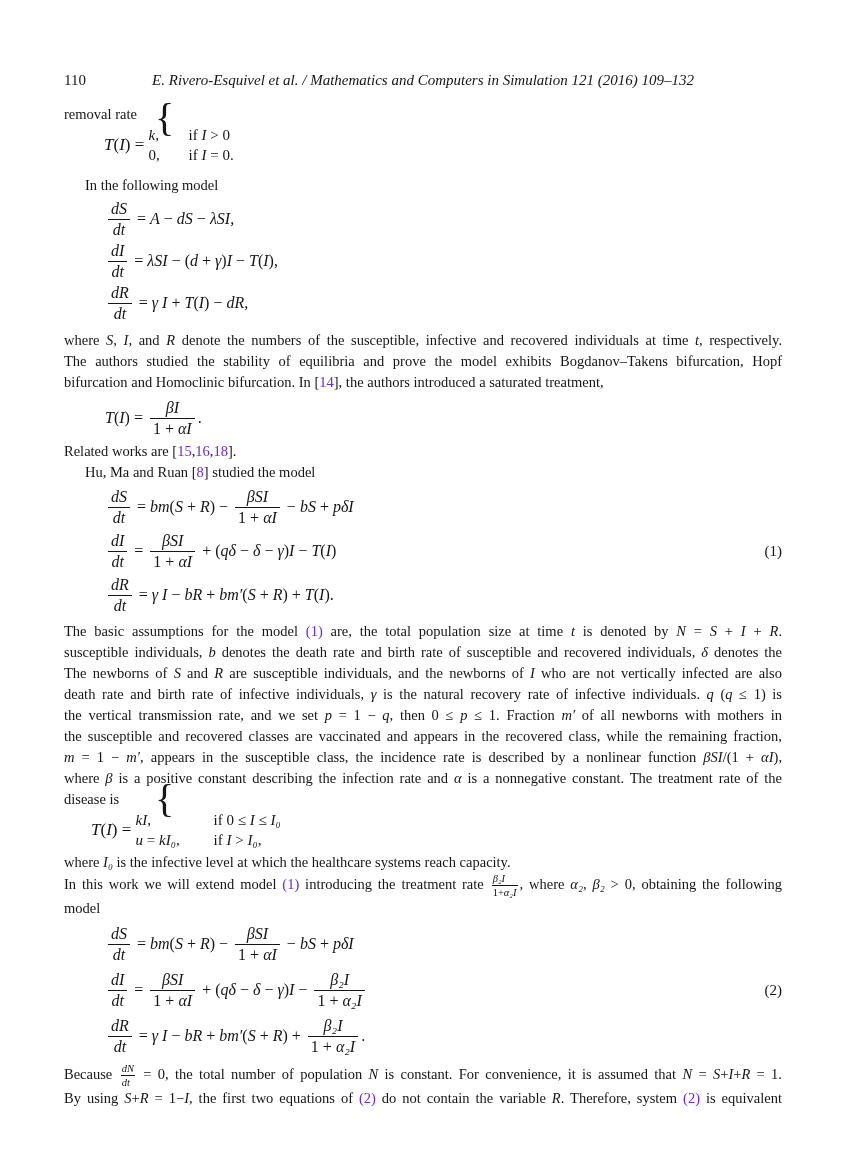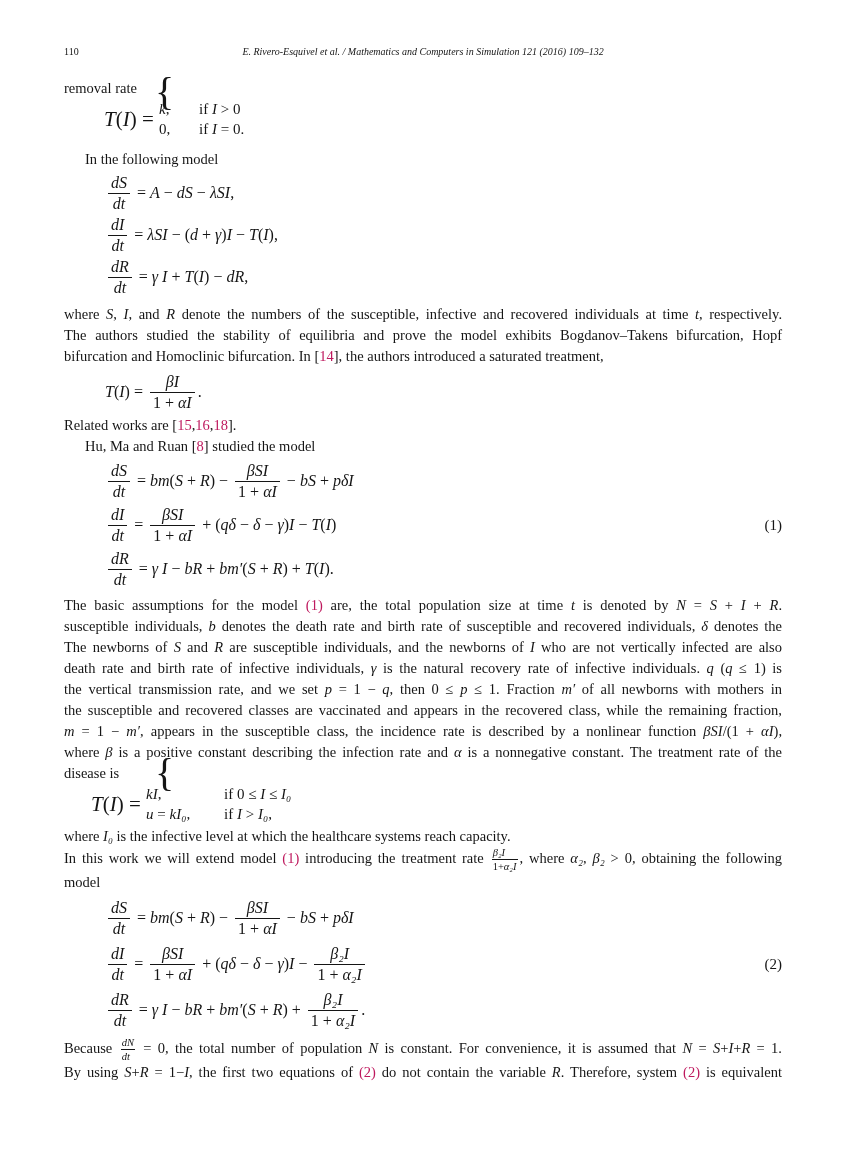--- a/index.html
+++ b/index.html
@@ -5,50 +5,50 @@
   html,body{margin:0;padding:0;background:#fff;}
   .page{
     position:relative;
     width:846px;height:1155px;
     background:#fff;
     font-family:"Liberation Serif","DejaVu Serif",serif;
     font-size:14.5px;color:#151515;
     overflow:hidden;
     box-sizing:border-box;
   }
-  .header{position:relative;margin-top:46px;height:18px;font-size:10px;}
+  .header{position:relative;margin-top:72px;height:18px;font-size:15px;}
   .pagenum{position:absolute;left:64px;top:0;}
   .citation{display:block;text-align:center;font-style:italic;}
   .content{padding:0 64px;}
   .para{margin:0;}
   .jline{display:block;line-height:21px;text-align:justify;text-align-last:justify;}
   .jline.left{text-align:center;text-align-last:left;}
   .indent{padding-left:21px;}
   .it{font-style:italic;}
   .rm{font-style:normal;}
-  .lnk{color:#be185d;cursor:pointer;}
+  .lnk{color:#6d28d9;cursor:pointer;}
   
   .dgroup{position:relative;}
   .dline{display:flex;align-items:center;padding-left:41px;min-height:42px;font-size:16px;}
   .dline .rm,.dline .it{white-space:pre;}
   .dgroup.tall .dline{min-height:44px;}
   .dgroup.taller .dline{min-height:46px;}
   .frac{display:inline-block;vertical-align:middle;text-align:center;margin:0 3px;}
   .frac .num{display:block;padding:0 3px 1px;border-bottom:1px solid #151515;white-space:pre;}
   .frac .den{display:block;padding:1px 3px 0;white-space:pre;}
   .frac.small{font-size:10.5px;line-height:1.05;margin:0 2px;}
   .frac.small .num{padding:0 1px 1px;}
   .frac.small .den{padding:1px 1px 0;}
   .eqnum{position:absolute;right:0;top:50%;transform:translateY(-50%);font-size:15px;}
   
   .cases{position:relative;}
   .cases .lead{line-height:21px;}
   .brace{position:absolute;font-size:40px;line-height:48px;font-weight:400;}
   .crow{display:flex;align-items:flex-start;}
-  .chead{white-space:pre;line-height:20px;font-size:21px;align-self:center;}
+  .chead{white-space:pre;line-height:20px;font-size:17px;align-self:center;}
   .cgrid{display:grid;grid-template-columns:auto auto;column-gap:20px;row-gap:0;font-size:15px;}
   .cgrid span{line-height:20px;white-space:pre;}
   .cgrid .c1{min-width:20px;}
   .cgrid.wide .c1{min-width:62px;}
   .cgrid.wide{column-gap:16px;}
 </style>
 </head>
 <body>
 
 <div class="page">

